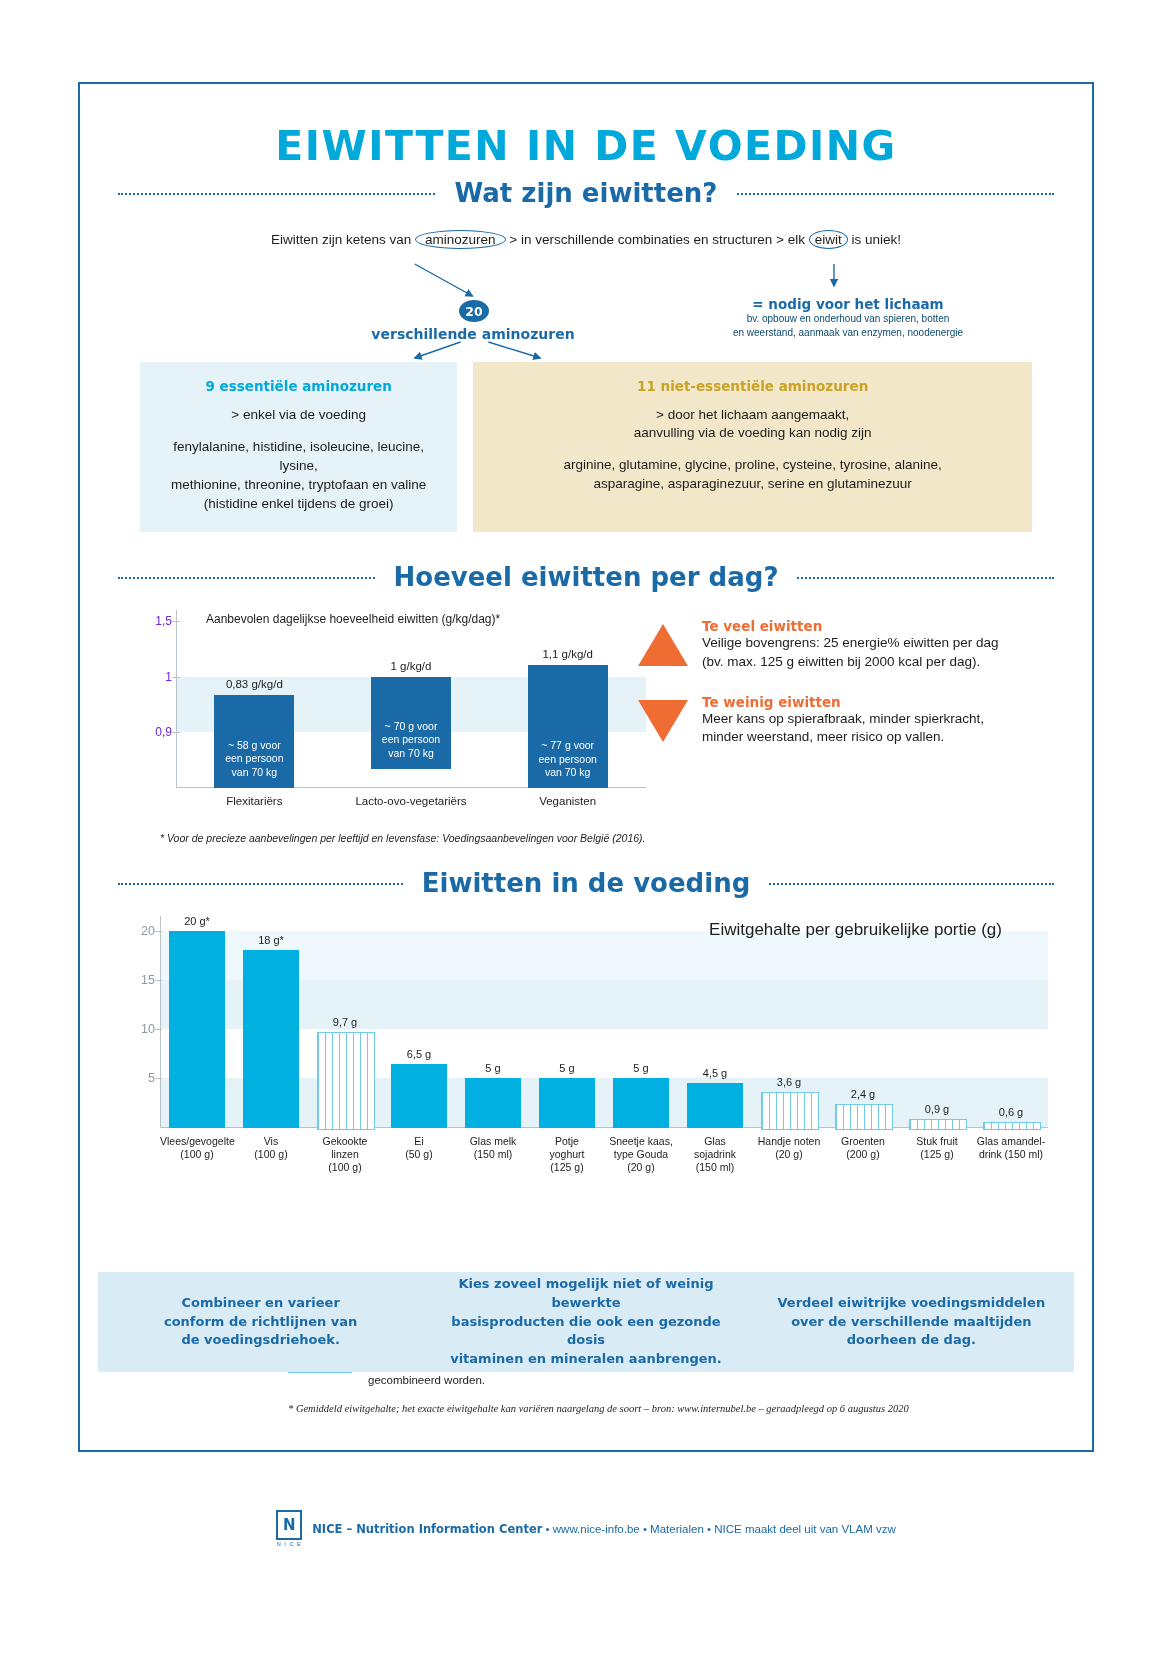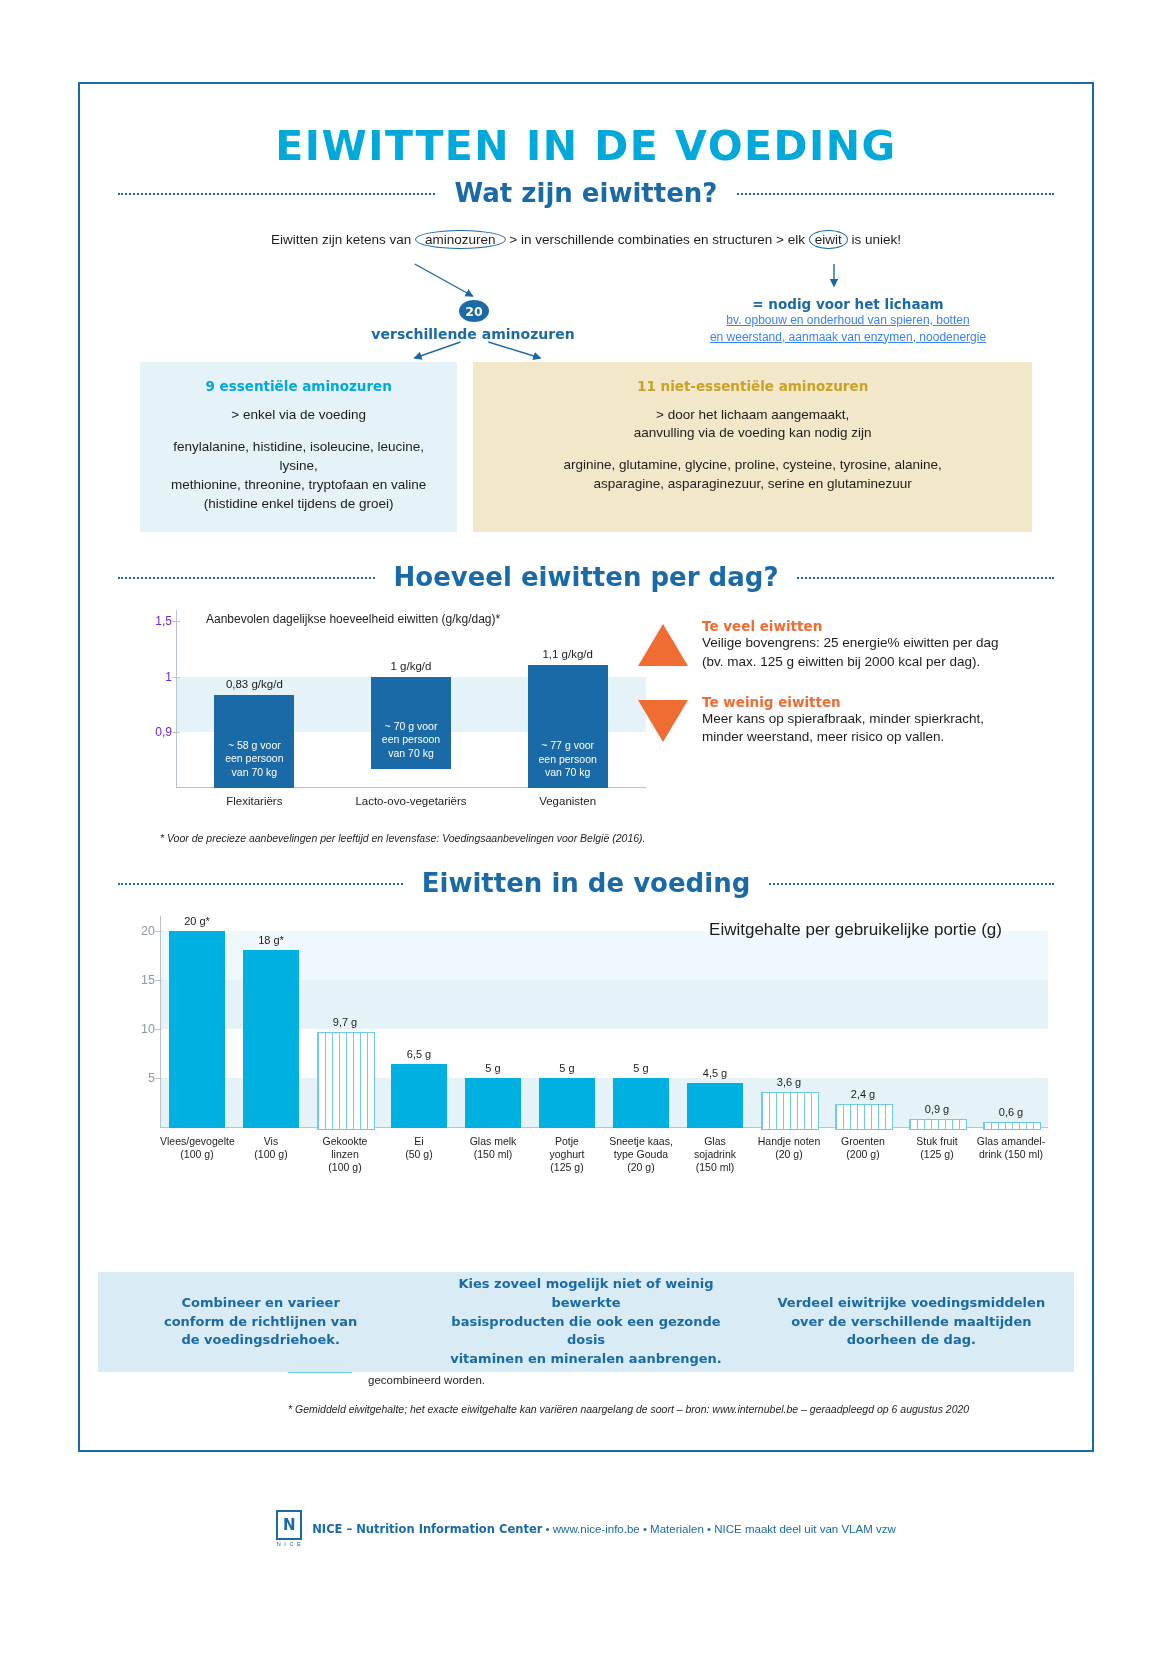--- a/index.html
+++ b/index.html
@@ -99,21 +99,21 @@
   .right-need{
     position:absolute;left:540px;top:28px;width:420px;
     text-align:center;
     margin-top:6px;
   }
   .right-need .b{
     font-size:13.5px;font-weight:bold;color:#1a6aa8;
     font-family:"DejaVu Sans", sans-serif;
   }
   .right-need .l{
-    font-size:12px;color:#3b82f6;line-height:1.38;text-decoration:underline;
+    font-size:10px;color:#0c4a6e;line-height:1.38;
   }
   svg.connectors{position:absolute;left:0;top:0;width:100%;height:100%;overflow:visible;}
 
   
   .boxes{position:relative;display:flex;gap:0;margin-top:8px;padding:0 42px;}
   .box{
     box-sizing:border-box;
     padding:16px 14px 18px 14px;
     text-align:center;
   }
@@ -168,21 +168,21 @@
   .c2val{position:absolute;text-align:center;font-size:11px;color:#1d1d1b;}
   .c2cat{position:absolute;text-align:center;font-size:10.5px;color:#1d1d1b;line-height:1.25;}
 
   
   .legend{margin:76px 0 0 0;padding-left:190px;}
   .leg-item{display:flex;gap:16px;margin-bottom:14px;}
   .leg-sw{width:62px;height:32px;flex:0 0 auto;background:#00b0e0;}
   .leg-sw.hatch{background:#fff;border:1px solid #6fcbe8;background-image:repeating-linear-gradient(to right,#6fcbe8 0 1px,transparent 1px 7px);}
   .leg-tx{font-size:11.5px;line-height:1.45;color:#1d1d1b;max-width:690px;}
   .leg-tx b{font-family:"DejaVu Sans",sans-serif;}
-  .footnote2{font-size:10.5px;font-style:italic;color:#1d1d1b;margin:12px 0 0 190px;}
+  .footnote2{font-size:10.5px;font-style:italic;color:#1d1d1b;margin:12px 0 0 190px;font-family:Liberation Serif, serif;}
 
   
   .tips{
     position:absolute;left:18px;right:18px;bottom:78px;
     height:100px;background:#d9ecf6;
     display:flex;align-items:center;
   }
   .tip{flex:1;text-align:center;font-size:13px;font-weight:bold;color:#1a6aa8;line-height:1.45;padding:0 22px;box-sizing:border-box;font-family:"DejaVu Sans",sans-serif;}
 
   

